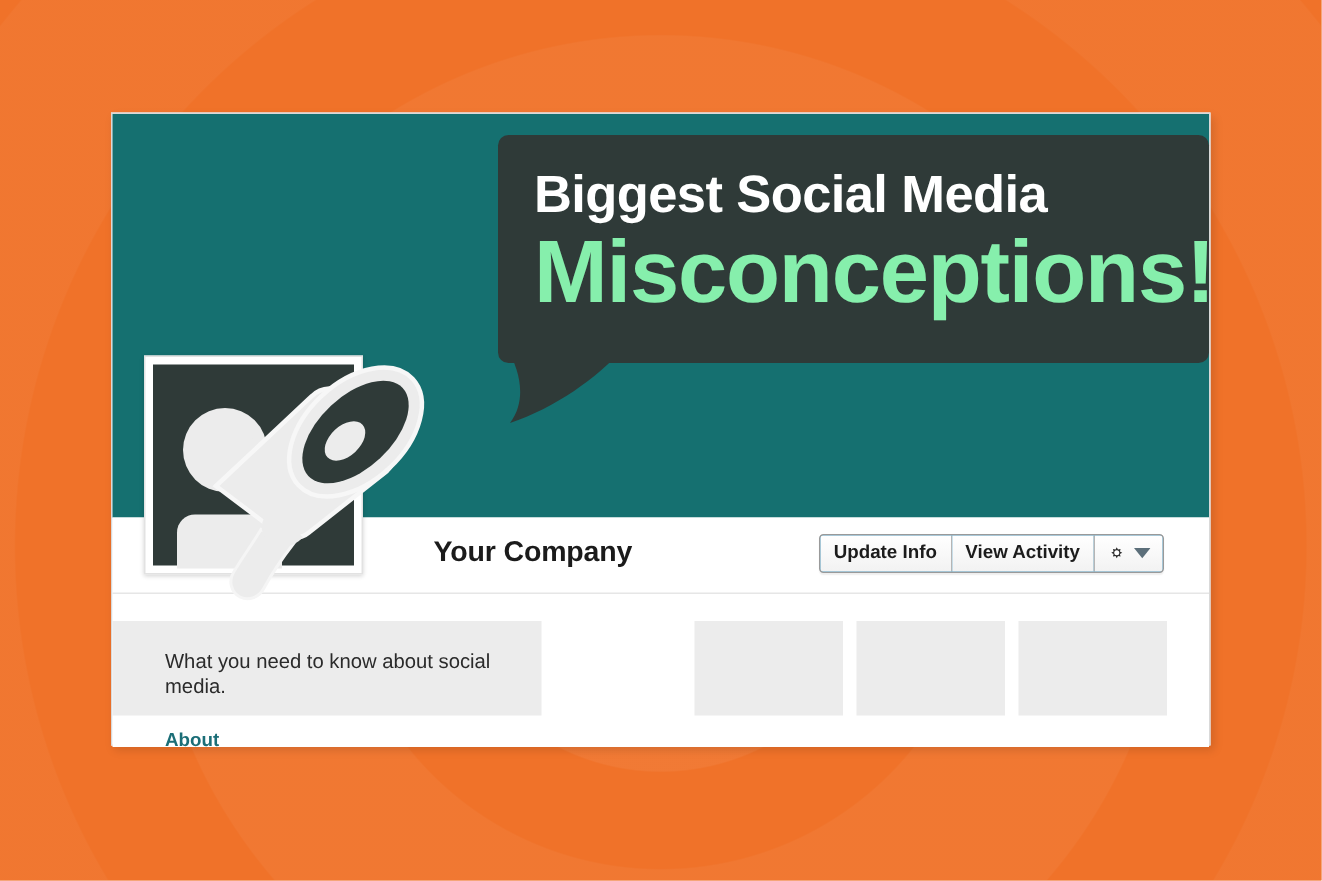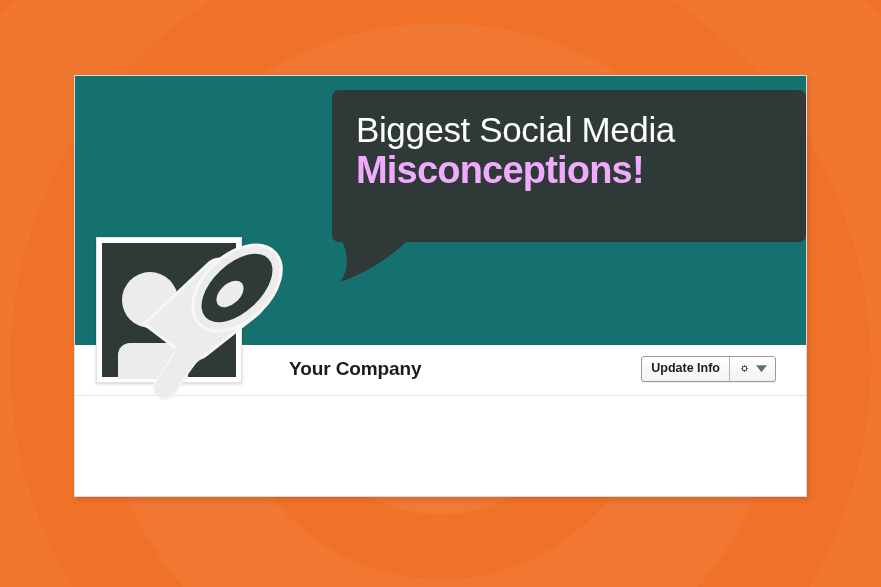--- a/index.html
+++ b/index.html
@@ -78,28 +78,28 @@
   .bubble-tail {
     position: absolute;
     left: 6px;
     top: 142px;
     width: 90px;
     height: 52px;
   }
   .bubble-line1 {
     color: #ffffff;
     font-size: 35px;
-    font-weight: normal;
+    font-weight: bold;
     letter-spacing: -0.4px;
     line-height: 1.02;
     white-space: nowrap;
   }
   .bubble-line2 {
-    color: #f0abfc;
-    font-size: 38px;
+    color: #86efac;
+    font-size: 59px;
     font-weight: bold;
     letter-spacing: -0.8px;
     line-height: 1.08;
     white-space: nowrap;
     margin-top: 2px;
   }
 
   
   .avatar {
     position: absolute;
@@ -283,27 +283,37 @@
           </svg>
         </div>
       </div>
     </div>
 
     <div class="profilebar">
       <div class="company-name">Your Company</div>
 
       <div class="btn-group">
         <div class="btn">Update Info</div>
+        <div class="btn">View Activity</div>
         <div class="btn-icons">
           <svg class="gear-ic" width="13" height="13" viewBox="0 0 24 24">
             <path fill="#2b2b2b" d="M12 1.6l1.5 2.9 3.2-.8-.8 3.2 2.9 1.5-2.9 1.5.8 3.2-3.2-.8L12 15.2l-1.5-2.9-3.2.8.8-3.2-2.9-1.5 2.9-1.5-.8-3.2 3.2.8z" transform="translate(0,3.6)"></path>
             <circle cx="12" cy="12" r="3.1" fill="#ffffff"></circle>
           </svg>
           <svg class="caret-ic" width="11" height="8" viewBox="0 0 12 8">
             <path fill="#5c6f7a" d="M0 0 L12 0 L6 7.5 Z"></path>
           </svg>
         </div>
       </div>
     </div>
 
+    <div class="content">
+      <div class="about-box"></div>
+      <div class="about-text">What you need to know about social media.</div>
+      <div class="about-link">About</div>
+
+      <div class="ph ph1"></div>
+      <div class="ph ph2"></div>
+      <div class="ph ph3"></div>
+    </div>
 
   </div>
 </div>
 
 </body></html>

